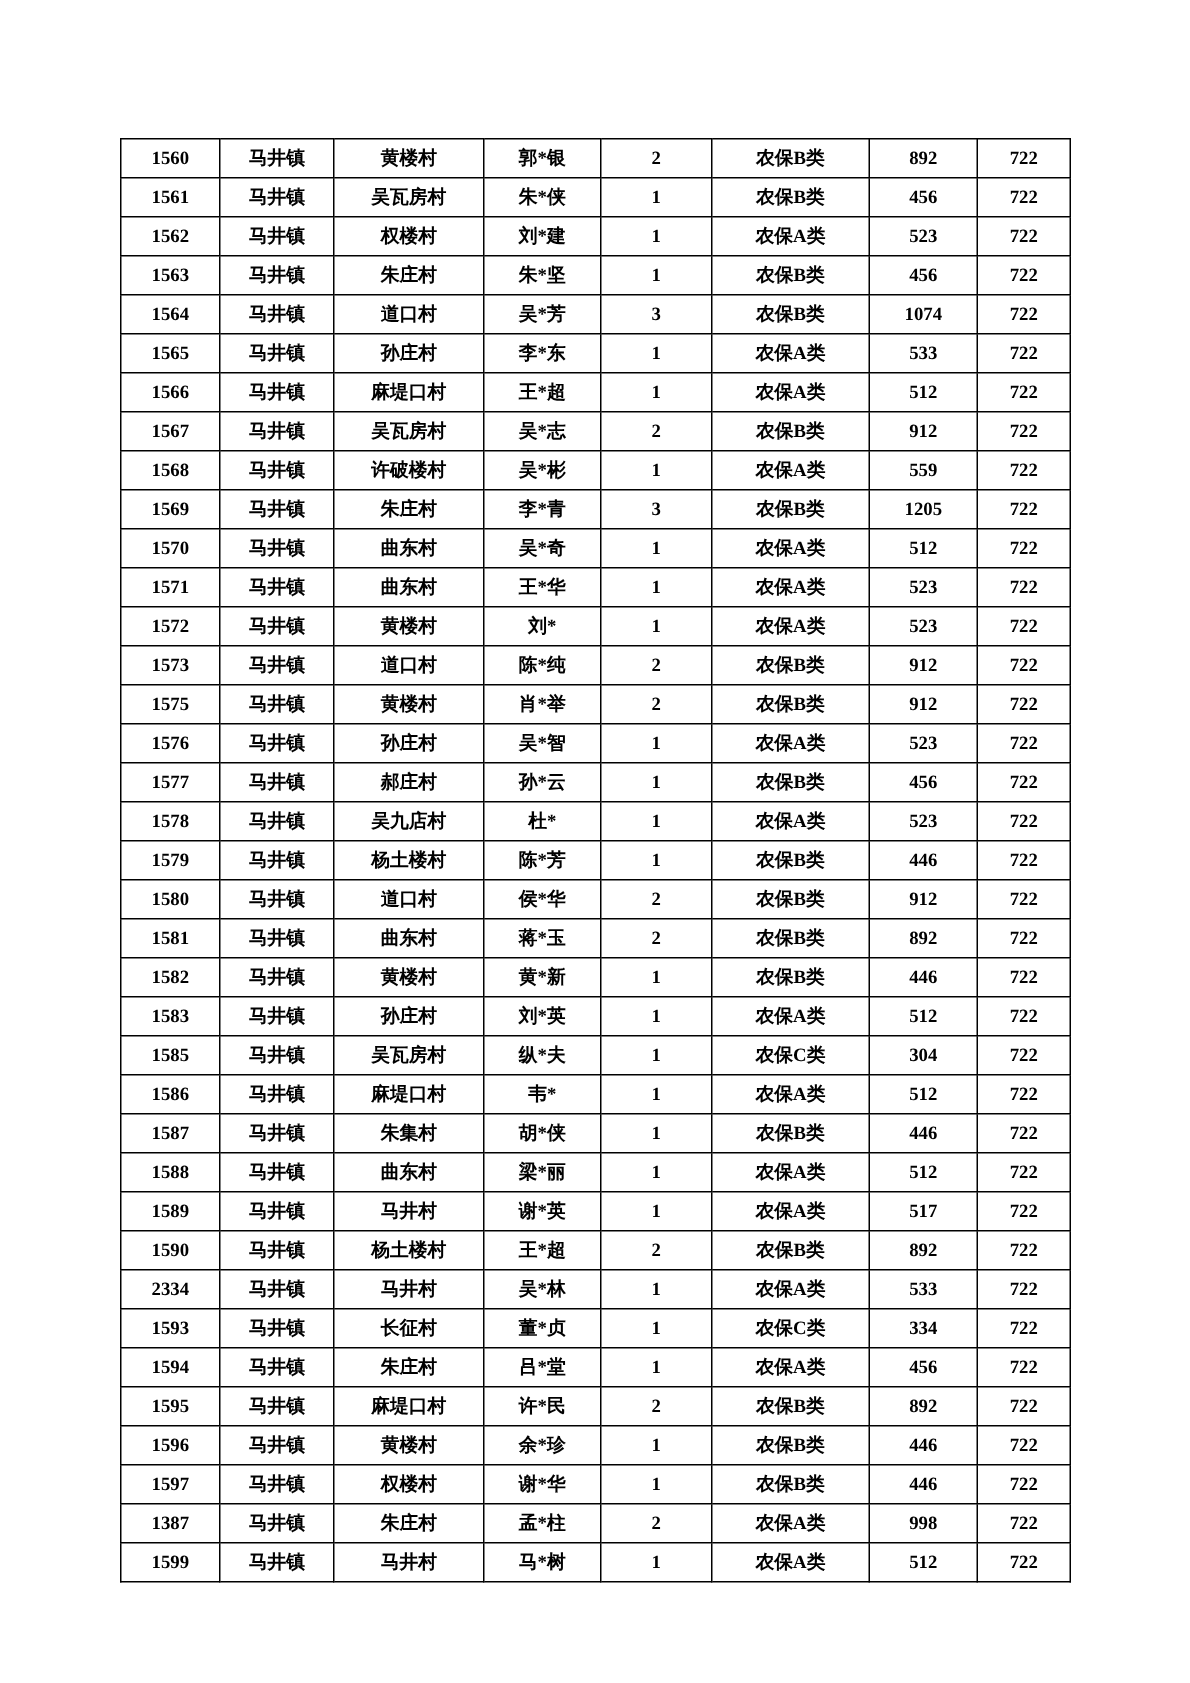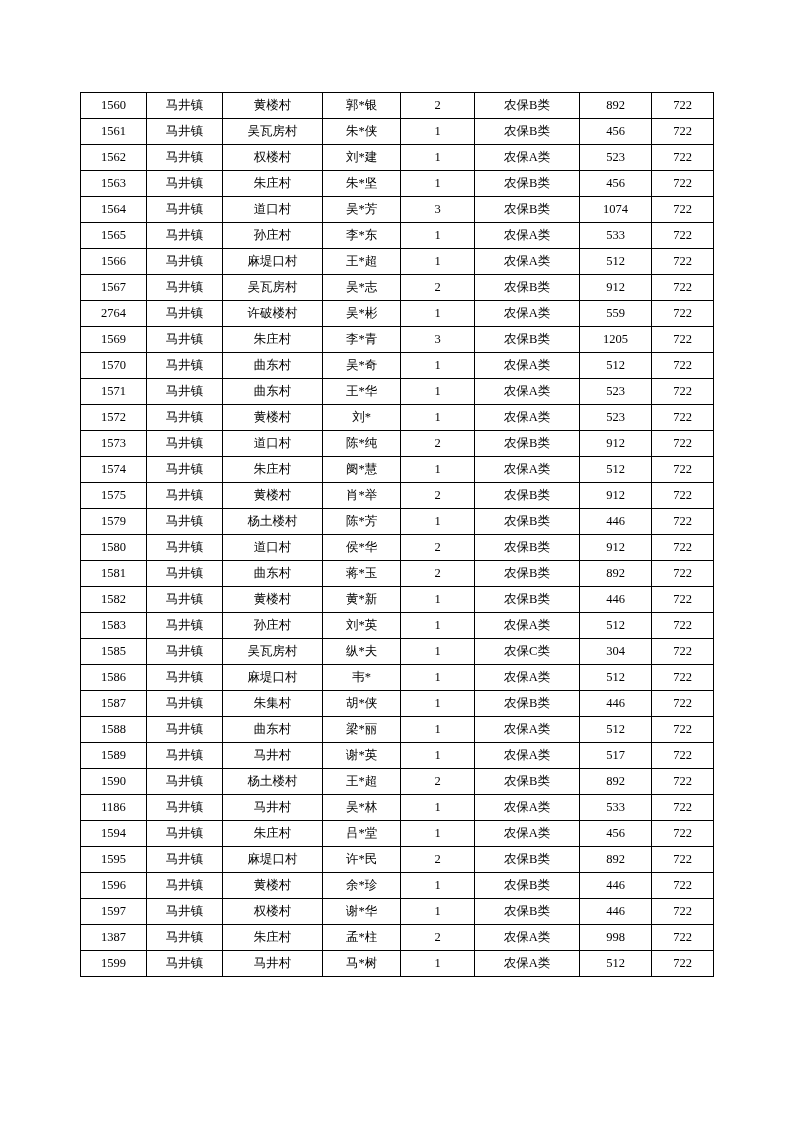--- a/index.html
+++ b/index.html
@@ -12,20 +12,21 @@
     height: 1122px;
     font-family: "Liberation Serif", "DejaVu Serif", serif;
     color: #000000;
   }
   .page {
     position: relative;
     width: 793px;
     height: 1122px;
     box-sizing: border-box;
     padding: 92px 80px 0 80px;
+    font-weight: bold;
   }
   table.data-table {
     border-collapse: collapse;
     width: 633px;
     table-layout: fixed;
   }
   table.data-table td {
     border: 1px solid #000000;
     height: 25px;
     text-align: center;
@@ -135,21 +136,21 @@
           <td>1567</td>
           <td>马井镇</td>
           <td>吴瓦房村</td>
           <td>吴*志</td>
           <td>2</td>
           <td>农保B类</td>
           <td>912</td>
           <td>722</td>
         </tr>
         <tr>
-          <td>2764</td>
+          <td>1568</td>
           <td>马井镇</td>
           <td>许破楼村</td>
           <td>吴*彬</td>
           <td>1</td>
           <td>农保A类</td>
           <td>559</td>
           <td>722</td>
         </tr>
         <tr>
           <td>1569</td>
@@ -195,40 +196,60 @@
           <td>1573</td>
           <td>马井镇</td>
           <td>道口村</td>
           <td>陈*纯</td>
           <td>2</td>
           <td>农保B类</td>
           <td>912</td>
           <td>722</td>
         </tr>
         <tr>
-          <td>1574</td>
-          <td>马井镇</td>
-          <td>朱庄村</td>
-          <td>阌*慧</td>
-          <td>1</td>
-          <td>农保A类</td>
-          <td>512</td>
-          <td>722</td>
-        </tr>
-        <tr>
           <td>1575</td>
           <td>马井镇</td>
           <td>黄楼村</td>
           <td>肖*举</td>
           <td>2</td>
           <td>农保B类</td>
           <td>912</td>
           <td>722</td>
         </tr>
         <tr>
+          <td>1576</td>
+          <td>马井镇</td>
+          <td>孙庄村</td>
+          <td>吴*智</td>
+          <td>1</td>
+          <td>农保A类</td>
+          <td>523</td>
+          <td>722</td>
+        </tr>
+        <tr>
+          <td>1577</td>
+          <td>马井镇</td>
+          <td>郝庄村</td>
+          <td>孙*云</td>
+          <td>1</td>
+          <td>农保B类</td>
+          <td>456</td>
+          <td>722</td>
+        </tr>
+        <tr>
+          <td>1578</td>
+          <td>马井镇</td>
+          <td>吴九店村</td>
+          <td>杜*</td>
+          <td>1</td>
+          <td>农保A类</td>
+          <td>523</td>
+          <td>722</td>
+        </tr>
+        <tr>
           <td>1579</td>
           <td>马井镇</td>
           <td>杨土楼村</td>
           <td>陈*芳</td>
           <td>1</td>
           <td>农保B类</td>
           <td>446</td>
           <td>722</td>
         </tr>
         <tr>
@@ -325,27 +346,37 @@
           <td>1590</td>
           <td>马井镇</td>
           <td>杨土楼村</td>
           <td>王*超</td>
           <td>2</td>
           <td>农保B类</td>
           <td>892</td>
           <td>722</td>
         </tr>
         <tr>
-          <td>1186</td>
+          <td>2334</td>
           <td>马井镇</td>
           <td>马井村</td>
           <td>吴*林</td>
           <td>1</td>
           <td>农保A类</td>
           <td>533</td>
+          <td>722</td>
+        </tr>
+        <tr>
+          <td>1593</td>
+          <td>马井镇</td>
+          <td>长征村</td>
+          <td>董*贞</td>
+          <td>1</td>
+          <td>农保C类</td>
+          <td>334</td>
           <td>722</td>
         </tr>
         <tr>
           <td>1594</td>
           <td>马井镇</td>
           <td>朱庄村</td>
           <td>吕*堂</td>
           <td>1</td>
           <td>农保A类</td>
           <td>456</td>

